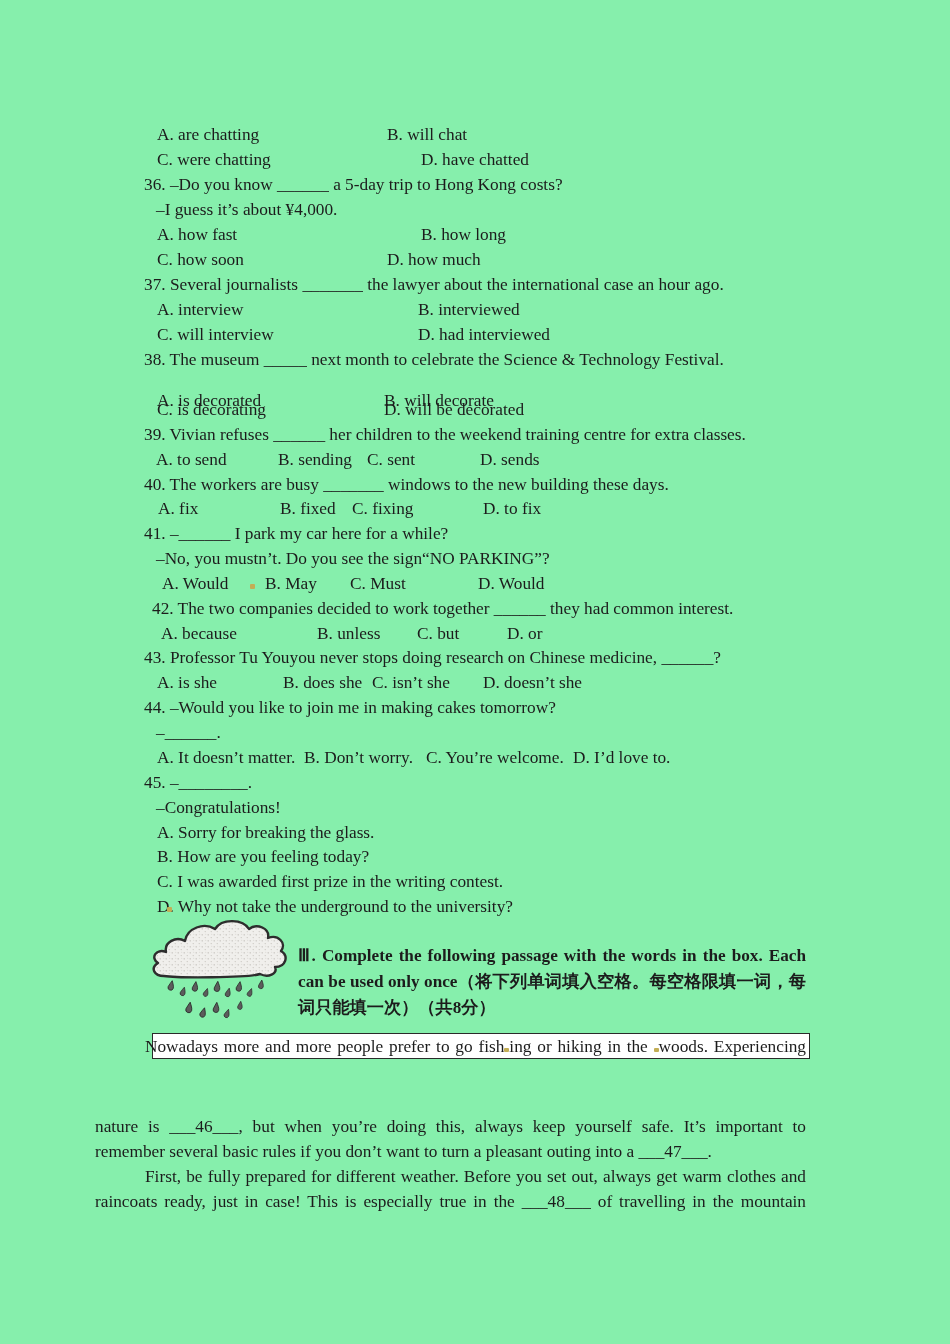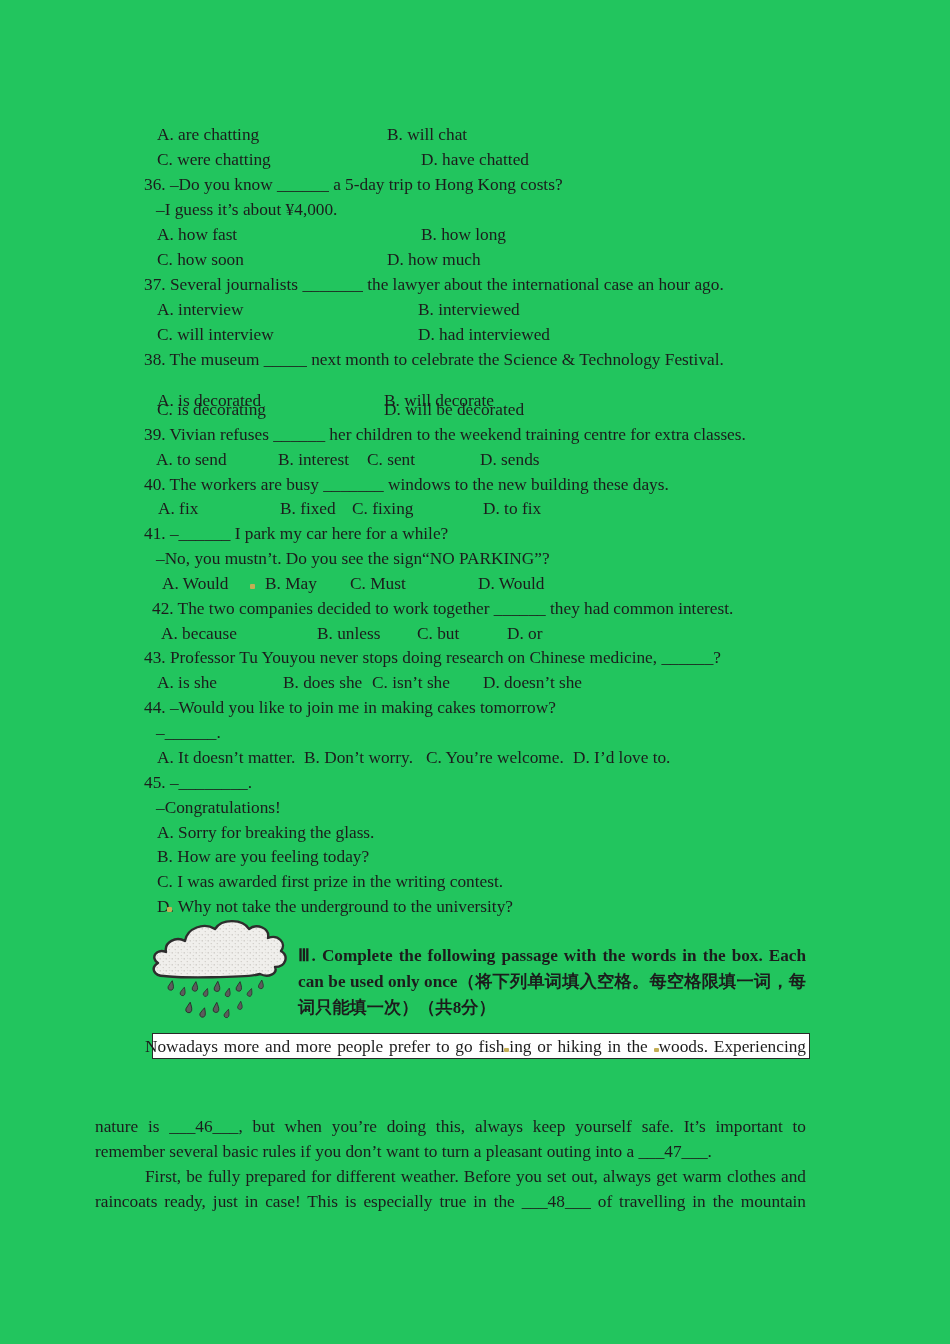--- a/index.html
+++ b/index.html
@@ -1,16 +1,16 @@
 <!DOCTYPE html>
 <html><head>
 <meta charset="utf-8">
 <style>
   html,body{margin:0;padding:0;background:#fff;}
-  .page{position:relative;width:950px;height:1344px;background:#22c55e;overflow:hidden;
+  .page{position:relative;width:950px;height:1344px;background:#86efac;overflow:hidden;
         font-family:"Liberation Serif", serif;color:#1c1c1c;}
   .absline{position:absolute;left:0;width:950px;height:25px;line-height:25px;
            font-size:17.3px;white-space:pre;}
   .seg{position:absolute;top:0;}
   .dot{position:absolute;width:5px;height:5px;background:#c3ae55;border-radius:1px;}
   .inline-dot{display:inline-block;width:5px;height:4.5px;background:#c3ae55;border-radius:1px;}
   .headline{position:absolute;left:298px;width:508px;height:26px;line-height:26px;
             font-weight:bold;font-size:17.2px;}
   .pline{position:absolute;height:25px;line-height:25px;font-size:17.3px;}
   .just{text-align:justify;text-align-last:justify;}
@@ -30,21 +30,21 @@
       <div class="absline" style="top: 197px;"><span class="seg" style="left: 156px;">–I guess it’s about ¥4,000.</span></div>
       <div class="absline" style="top: 222px;"><span class="seg" style="left: 157px;">A. how fast</span><span class="seg" style="left: 421px;">B. how long</span></div>
       <div class="absline" style="top: 247px;"><span class="seg" style="left: 157px;">C. how soon</span><span class="seg" style="left: 387px;">D. how much</span></div>
       <div class="absline" style="top: 272px;"><span class="seg" style="left: 144px;">37. Several journalists _______ the lawyer about the international case an hour ago.</span></div>
       <div class="absline" style="top: 297px;"><span class="seg" style="left: 157px;">A. interview</span><span class="seg" style="left: 418px;">B. interviewed</span></div>
       <div class="absline" style="top: 322px;"><span class="seg" style="left: 157px;">C. will interview</span><span class="seg" style="left: 418px;">D. had interviewed</span></div>
       <div class="absline" style="top: 347px;"><span class="seg" style="left: 144px;">38. The museum _____ next month to celebrate the Science &amp; Technology Festival.</span></div>
       <div class="absline" style="top: 388px; text-decoration: underline;"><span class="seg" style="left: 157px;">A. is decorated</span><span class="seg" style="left: 384px;">B. will decorate</span></div>
       <div class="absline" style="top: 397px;"><span class="seg" style="left: 157px;">C. is decorating</span><span class="seg" style="left: 384px;">D. will be decorated</span></div>
       <div class="absline" style="top: 422px;"><span class="seg" style="left: 144px;">39. Vivian refuses ______ her children to the weekend training centre for extra classes.</span></div>
-      <div class="absline" style="top: 447px;"><span class="seg" style="left: 156px;">A. to send</span><span class="seg" style="left: 278px;">B. interest</span><span class="seg" style="left: 367px;">C. sent</span><span class="seg" style="left: 480px;">D. sends</span></div>
+      <div class="absline" style="top: 447px;"><span class="seg" style="left: 156px;">A. to send</span><span class="seg" style="left: 278px;">B. sending</span><span class="seg" style="left: 367px;">C. sent</span><span class="seg" style="left: 480px;">D. sends</span></div>
       <div class="absline" style="top: 472px;"><span class="seg" style="left: 144px; text-align: right;">40. The workers are busy _______ windows to the new building these days.</span></div>
       <div class="absline" style="top: 496px;"><span class="seg" style="left: 158px;">A. fix</span><span class="seg" style="left: 280px;">B. fixed</span><span class="seg" style="left: 352px;">C. fixing</span><span class="seg" style="left: 483px;">D. to fix</span></div>
       <div class="absline" style="top: 521px;"><span class="seg" style="left: 144px;">41. –______ I park my car here for a while?</span></div>
       <div class="absline" style="top: 546px;"><span class="seg" style="left: 156px;">–No, you mustn’t. Do you see the sign“NO PARKING”?</span></div>
       <div class="absline" style="top: 571px;"><span class="seg" style="left: 162px;">A. Would</span><span class="dot" style="left: 250px; top: 13px;"></span><span class="seg" style="left: 265px;">B. May</span><span class="seg" style="left: 350px;">C. Must</span><span class="seg" style="left: 478px;">D. Would</span></div>
       <div class="absline" style="top: 596px; margin-left: 8px;"><span class="seg" style="left: 144px;">42. The two companies decided to work together ______ they had common interest.</span></div>
       <div class="absline" style="top: 621px;"><span class="seg" style="left: 161px;">A. because</span><span class="seg" style="left: 317px;">B. unless</span><span class="seg" style="left: 417px;">C. but</span><span class="seg" style="left: 507px;">D. or</span></div>
       <div class="absline" style="top: 645px;"><span class="seg" style="left: 144px;">43. Professor Tu Youyou never stops doing research on Chinese medicine, ______?</span></div>
       <div class="absline" style="top: 670px;"><span class="seg" style="left: 157px;">A. is she</span><span class="seg" style="left: 283px;">B. does she</span><span class="seg" style="left: 372px;">C. isn’t she</span><span class="seg" style="left: 483px;">D. doesn’t she</span></div>
       <div class="absline" style="top: 695px;"><span class="seg" style="left: 144px;">44. –Would you like to join me in making cakes tomorrow?</span></div>

